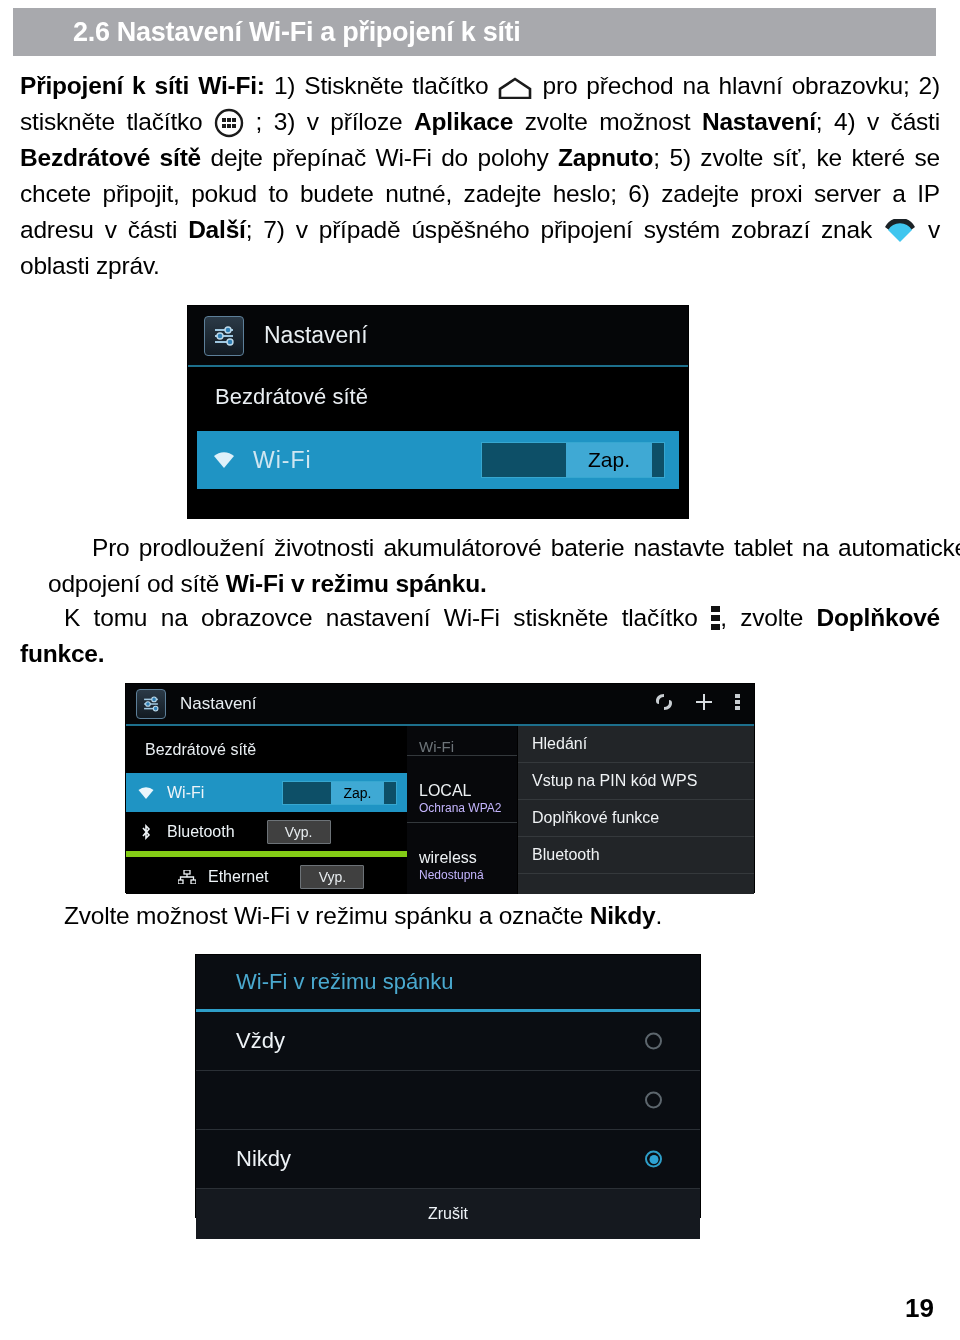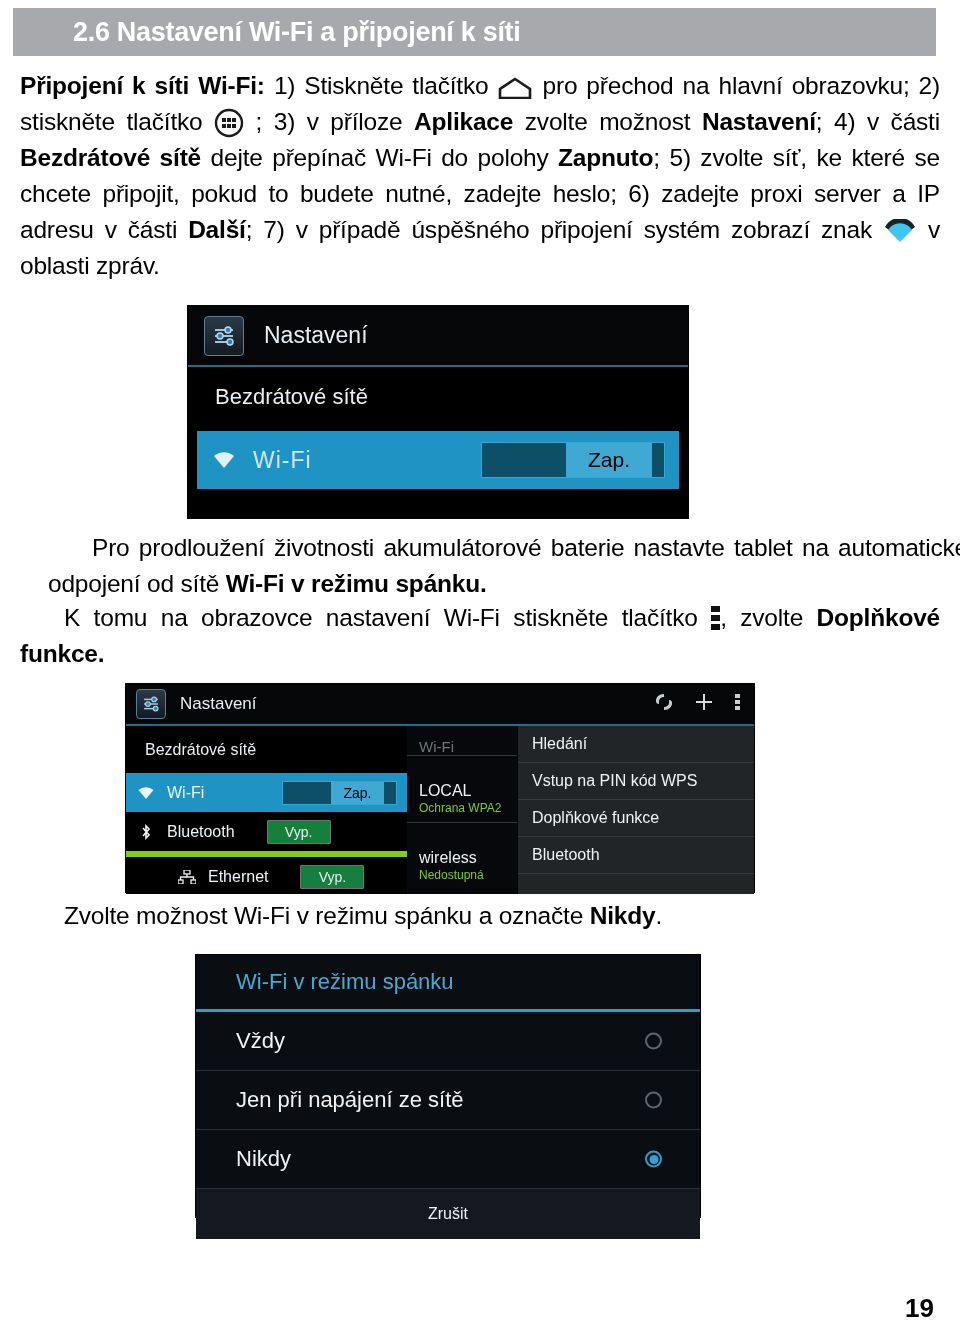--- a/index.html
+++ b/index.html
@@ -69,21 +69,21 @@
   .toggle-on{
     display:flex;align-items:center;position:relative;
     background:#0d4f67;border:1px solid #36a7d0;
   }
   .toggle-on .knob{
     position:absolute;right:12px;top:0;bottom:0;background:#3fa9d4;
     display:flex;align-items:center;justify-content:center;
     color:#000000;
   }
   .toggle-off{
-    background:#15803d;border:1px solid #6d7378;color:#e7ecef;
+    background:#404040;border:1px solid #6d7378;color:#e7ecef;
     display:flex;align-items:center;justify-content:center;
   }
 
   
   #shot1{left:188px;top:306px;width:500px;height:212px;}
   #shot1 .appbar{height:59px;}
   #shot1 .settings-glyph{width:38px;height:38px;margin-left:16px;}
   #shot1 .appbar-title{font-size:23px;margin-left:20px;}
   #shot1 .sect{height:60px;display:flex;align-items:center;background:#000;}
   #shot1 .sect-label{font-size:22px;margin-left:27px;}
@@ -108,21 +108,21 @@
   #shot2 .row-ico{width:20px;margin-left:10px;}
   #shot2 .row-label{font-size:16px;margin-left:11px;}
   #shot2 .toggle-on{width:113px;height:22px;margin-left:auto;margin-right:10px;}
   #shot2 .toggle-on .knob{width:53px;font-size:14px;}
   #shot2 .toggle-off{width:62px;height:22px;margin-left:32px;font-size:14px;border-radius:1px;}
   #shot2 .mid{width:110px;background:#07080b;position:relative;}
   #shot2 .mid-head{color:#6d7479;font-size:15px;padding:12px 0 0 12px;}
   #shot2 .net{padding:6px 0 6px 12px;border-top:1px solid #33383c;}
   #shot2 .net:first-of-type{border-top:none;}
   #shot2 .net-name{color:#eef2f5;font-size:16px;line-height:19px;margin-top:19px;}
-  #shot2 .net-sub{color:#84cc16;font-size:12px;line-height:16px;}
+  #shot2 .net-sub{color:#c4b5fd;font-size:12px;line-height:16px;}
   #shot2 .menu{flex:1;background:#222528;border-left:1px solid #000;}
   #shot2 .menu-item{
     height:36px;display:flex;align-items:center;padding-left:14px;
     color:#f0f3f5;font-size:16px;border-bottom:1px solid #35393c;white-space:nowrap;
   }
 
   
   #shot3{left:196px;top:955px;width:504px;height:262px;background:#0a0d12;}
   #shot3 .dlg-title{
     height:54px;display:flex;align-items:center;padding-left:40px;
@@ -315,21 +315,20 @@
   <span class="indent"></span><span>Zvolte možnost Wi-Fi  v režimu spánku a označte </span><b>Nikdy</b><span>.</span>
 </div>
 
 <div class="shot" id="shot3">
   <div class="dlg-title">Wi-Fi v režimu spánku</div>
   <div class="opt">
     <span>Vždy</span>
     <span class="radio"></span>
   </div>
   <div class="opt">
-    <span>Jen při napájení ze sítě</span>
     <span class="radio"></span>
   </div>
   <div class="opt">
     <span>Nikdy</span>
     <span class="radio on"></span>
   </div>
   <div class="cancel">Zrušit</div>
 </div>
 
 <div class="pageno">19</div>

